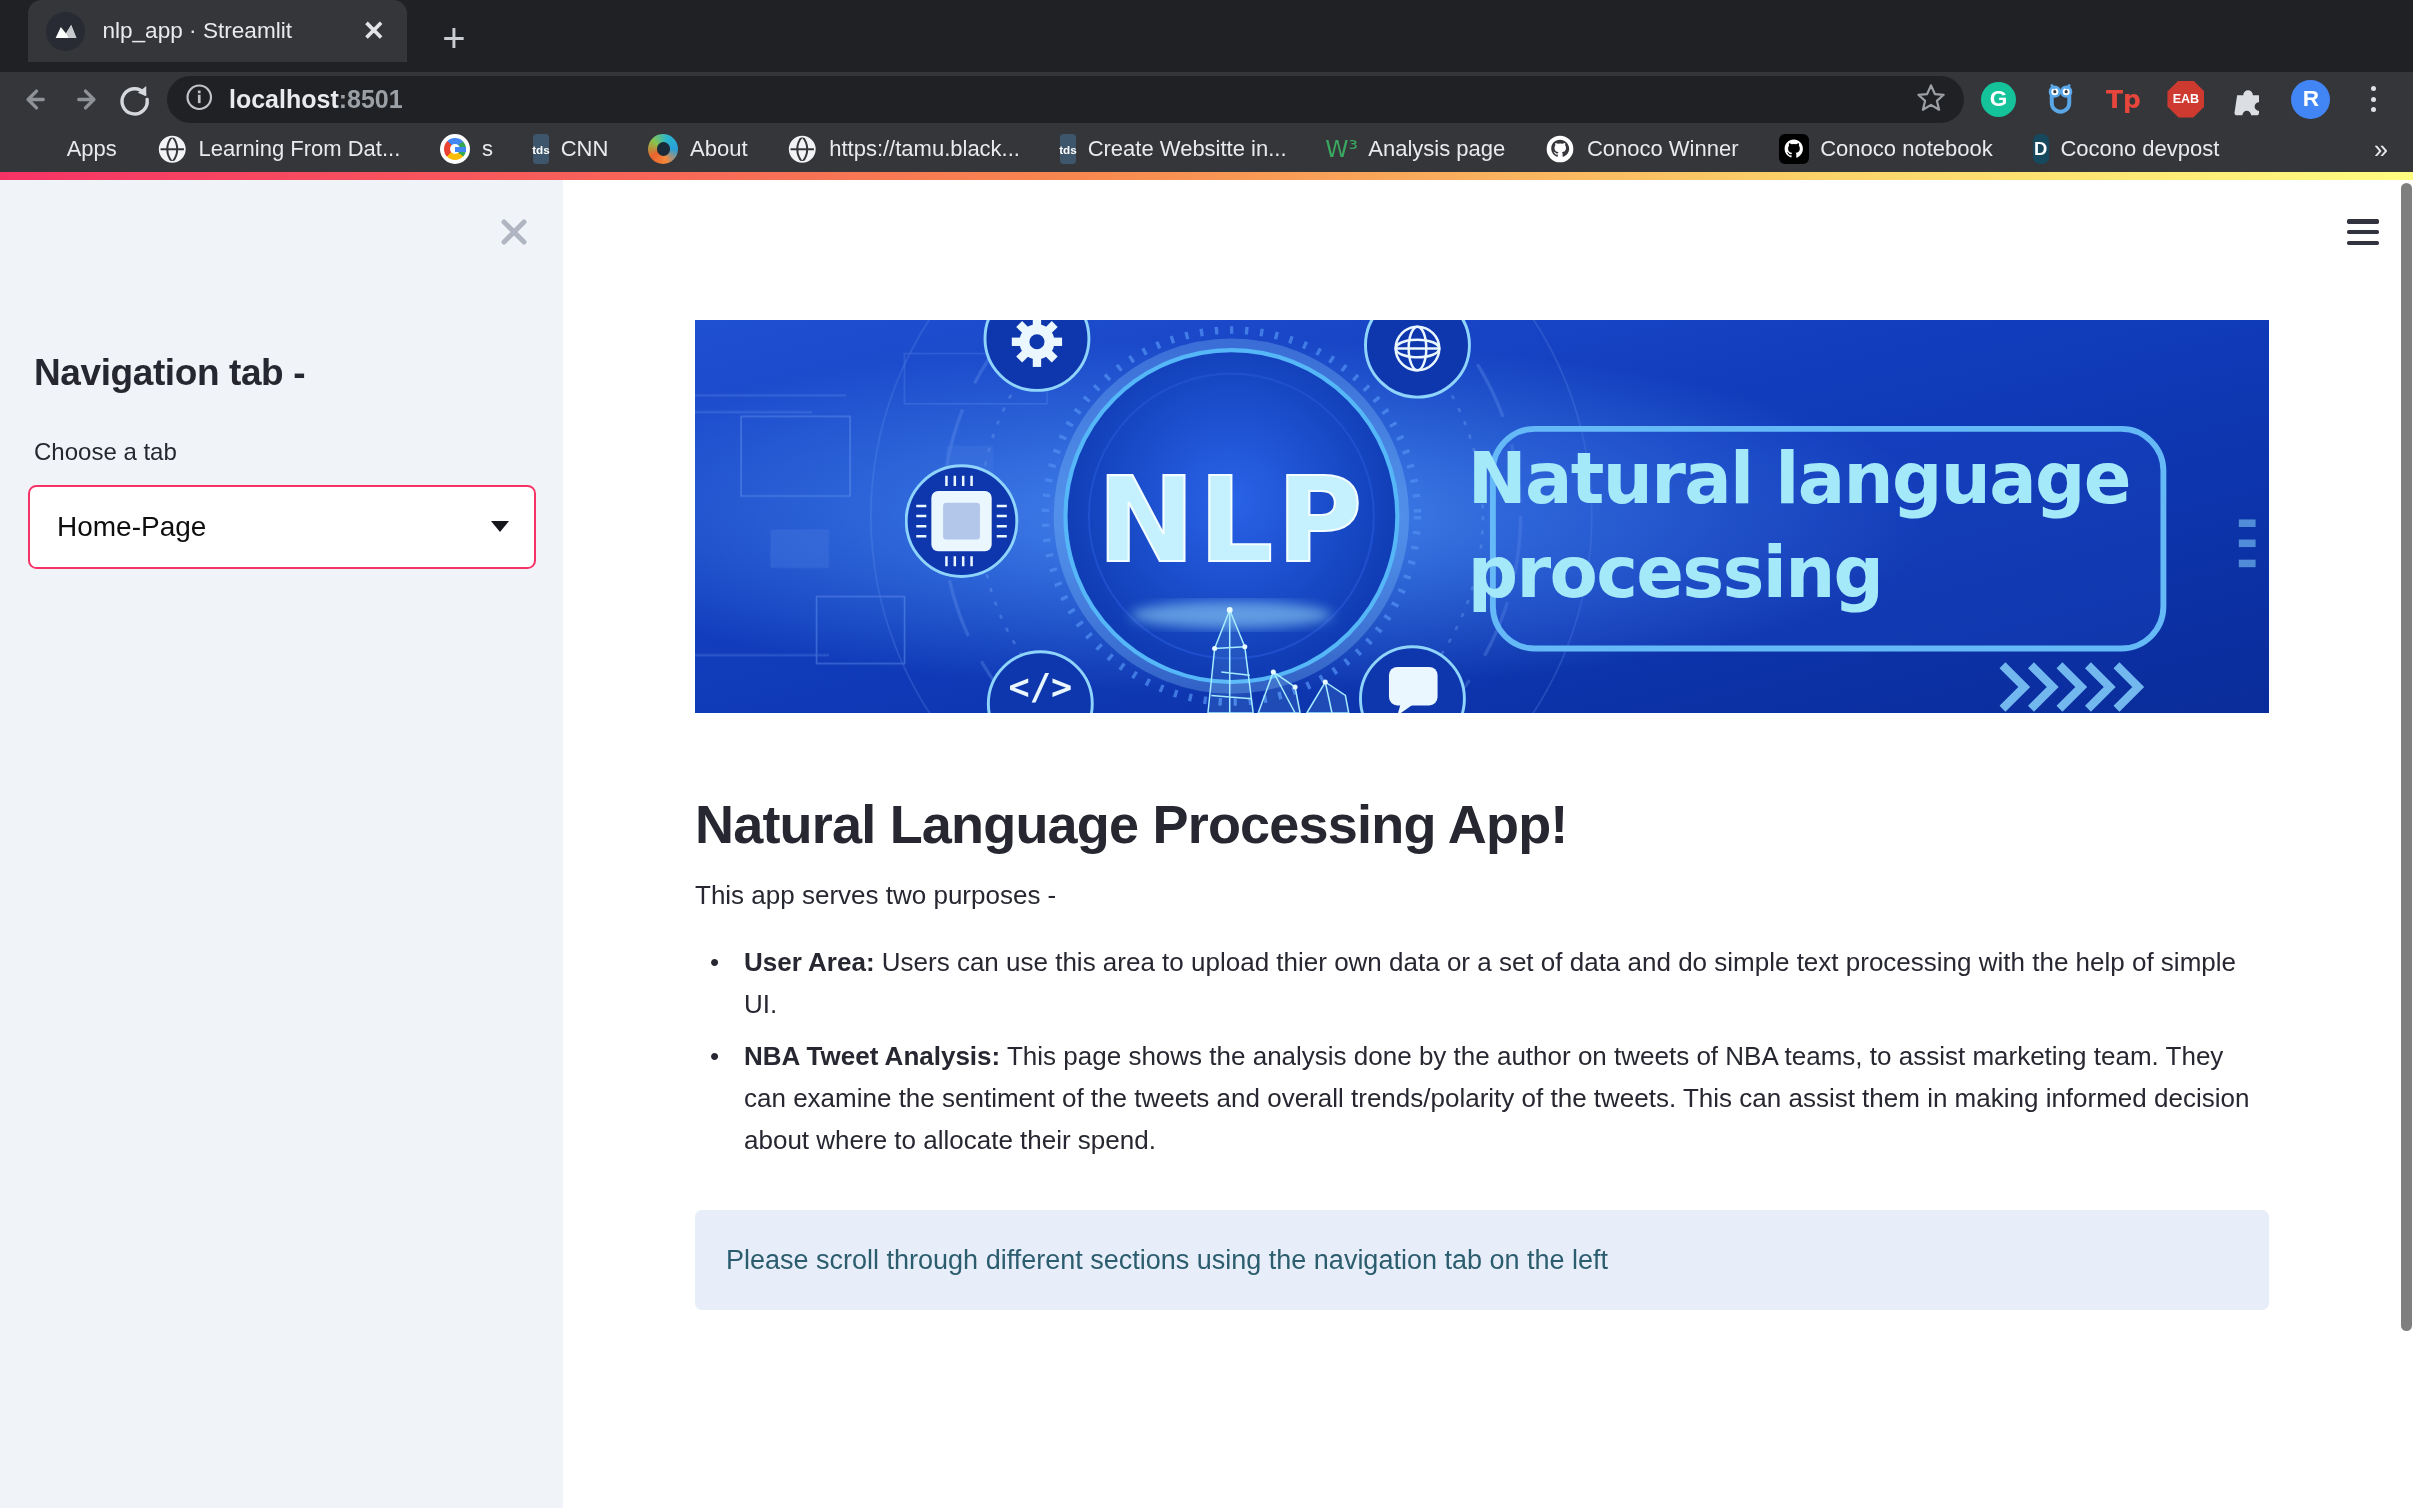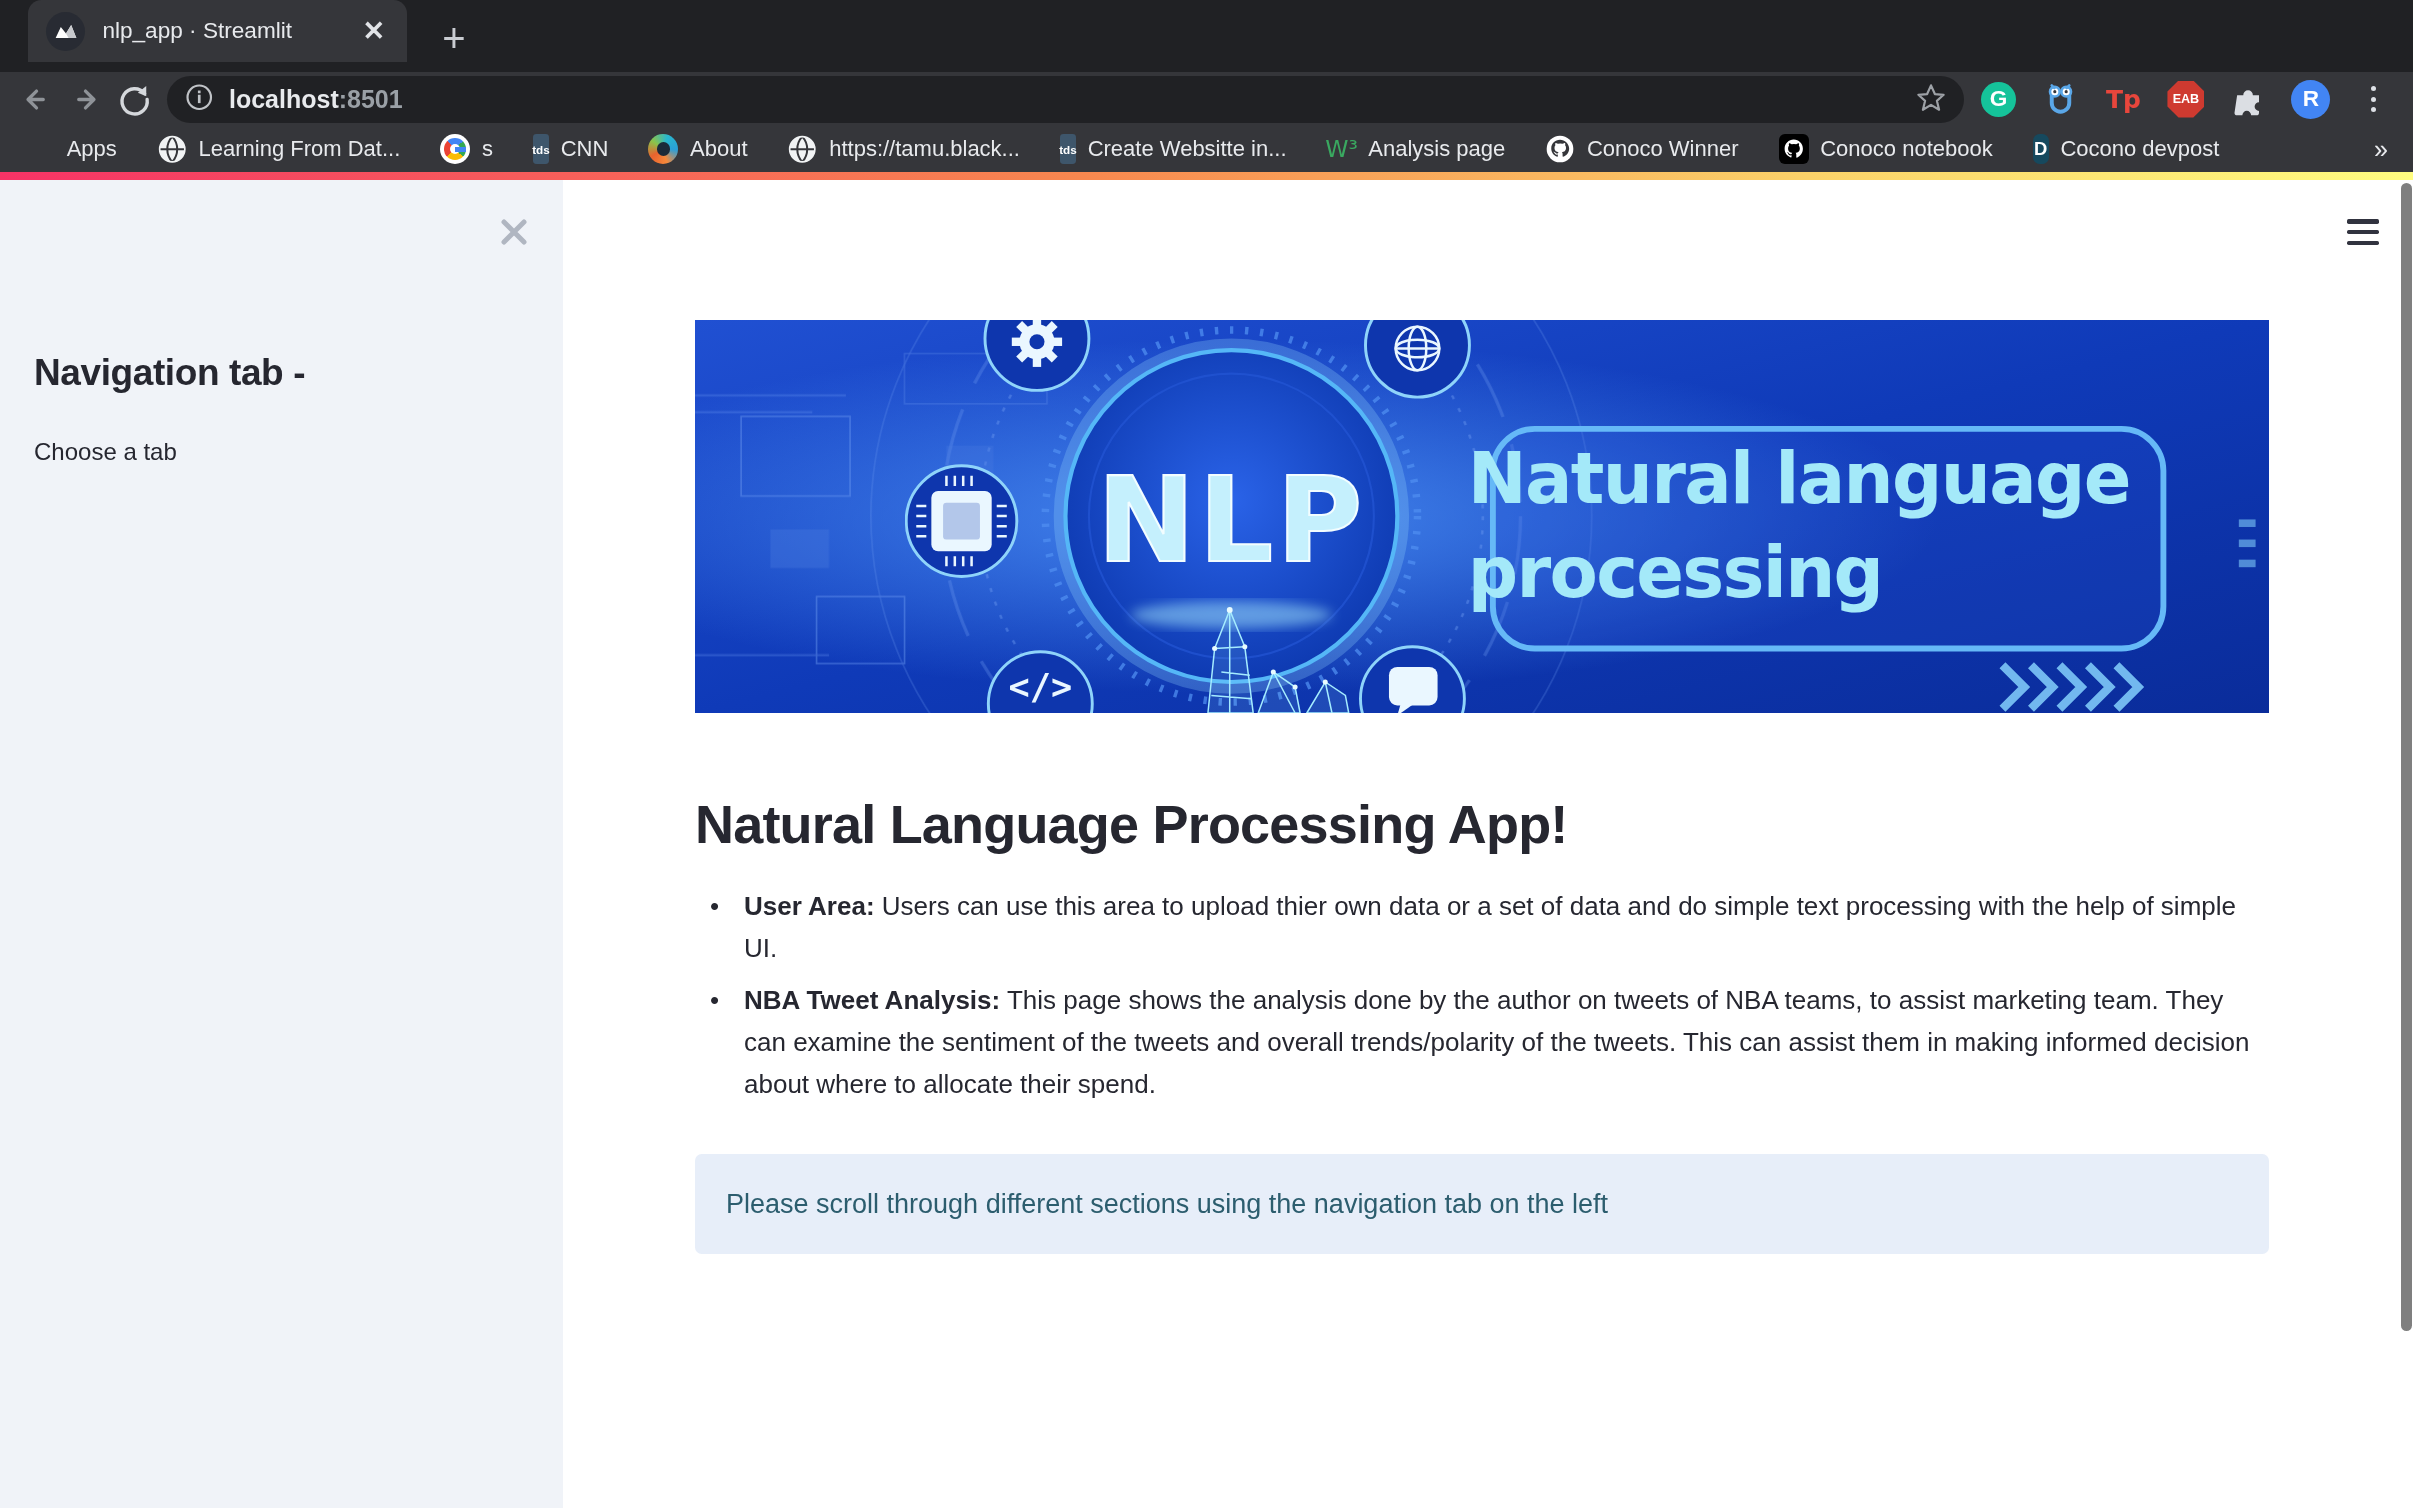--- a/index.html
+++ b/index.html
@@ -275,20 +275,24 @@
 <div class="app">
 
   <div class="sidebar">
     <span class="sb-close">
       <svg width="30" height="30" viewBox="0 0 36 36" stroke="#b0b6c1" stroke-width="6" stroke-linecap="round">
           <path d="M6 6 L30 30 M30 6 L6 30"></path>
         </svg>
     </span>
     <div class="sb-head">Navigation tab -</div>
     <div class="sb-label">Choose a tab</div>
+    <div class="selectbox">
+      <span class="val">Home-Page</span>
+      <span class="caret"></span>
+    </div>
   </div>
 
   <div class="main">
     <span class="hamburger">
         <i></i>
         <i></i>
         <i></i>
       </span>
 
     <div class="content">
@@ -411,20 +415,21 @@
             <path d="M1696 412 l26 26 l-26 26"></path>
         </g>
         <g fill="#7ec8f8" opacity="0.6">
           <rect x="1842" y="238" width="20" height="9"></rect>
             <rect x="1842" y="262" width="20" height="9"></rect>
             <rect x="1842" y="286" width="20" height="9"></rect>
         </g>
       </svg>
 
       <div class="h1">Natural Language Processing App!</div>
+      <div class="intro">This app serves two purposes -</div>
 
       <ul class="points">
         <li><b>User Area:</b><span> Users can use this area to upload thier own data or a set of data and do simple text processing with the help of simple UI.</span></li>
         <li><b>NBA Tweet Analysis:</b><span> This page shows the analysis done by the author on tweets of NBA teams, to assist marketing team. They can examine the sentiment of the tweets and overall trends/polarity of the tweets. This can assist them in making informed decision about where to allocate their spend.</span></li>
       </ul>
 
       <div class="infobox">
         <span>Please scroll through different sections using the navigation tab on the left</span>
       </div>
 

